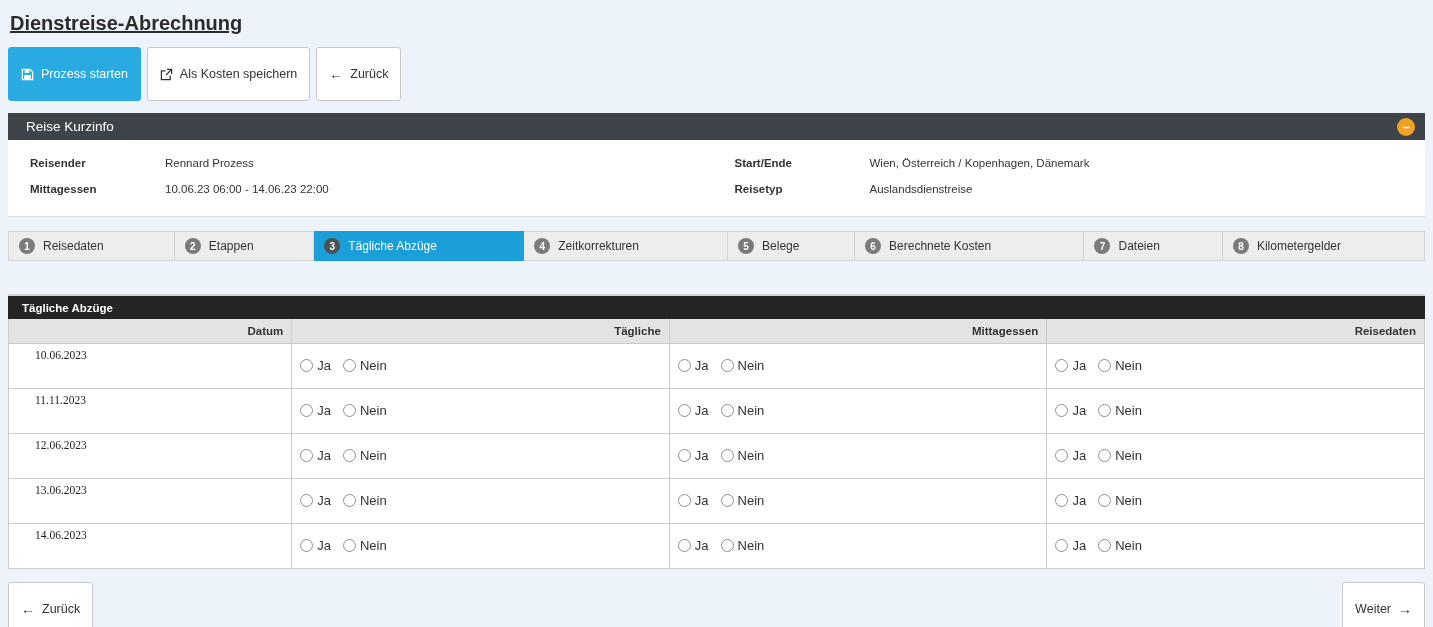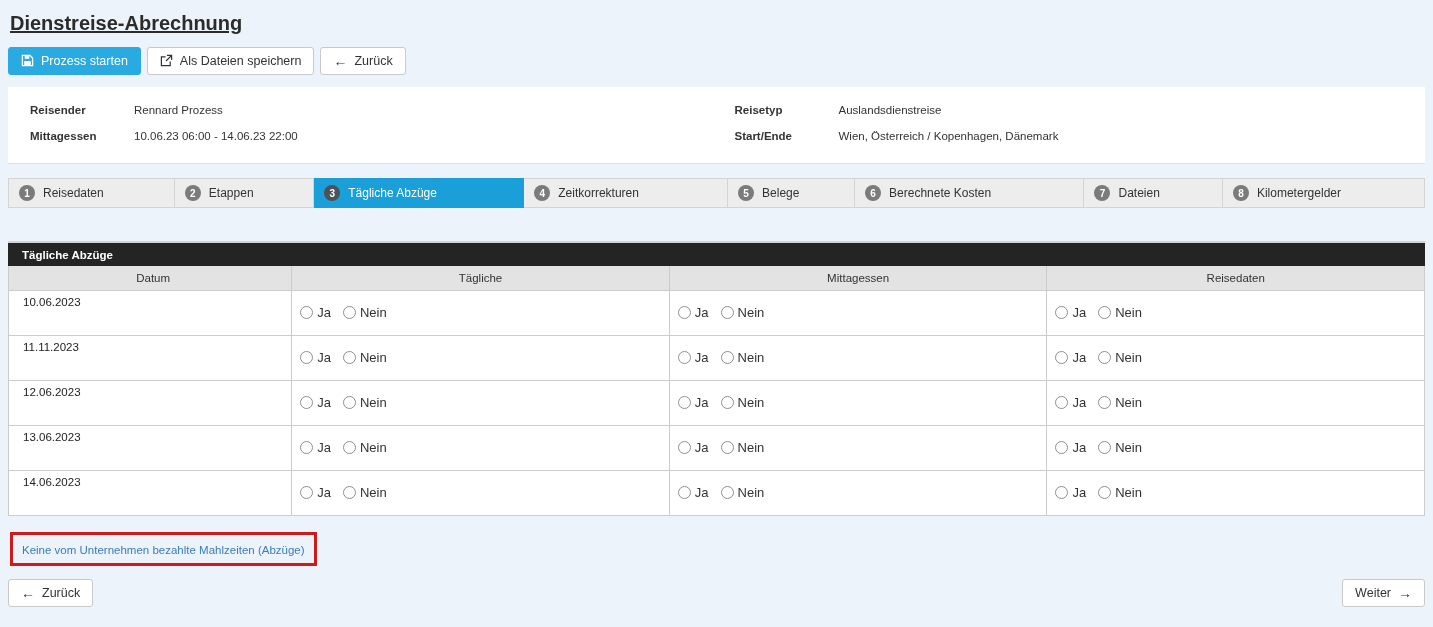--- a/index.html
+++ b/index.html
@@ -4,60 +4,60 @@
 <style>
   * { margin: 0; padding: 0; box-sizing: border-box; }
   html, body { background: #edf3fa; font-family: "Liberation Sans", sans-serif; color: #333; }
   body { width: 1433px; min-height: 627px; }
   .wrap { padding: 8px 8px 20px 8px; }
 
   h1.page-title { font-size: 20px; font-weight: bold; color: #2b2b2b; margin: 4px 2px 12px 2px; letter-spacing: 0; text-decoration: underline; }
 
   
   .toolbar { display: flex; gap: 6px; margin-bottom: 12px; }
-  .btn { display: inline-flex; align-items: flex-start; gap: 7px; font-size: 12.5px; padding: 6px 12px;
+  .btn { display: inline-flex; align-items: flex-end; gap: 7px; font-size: 12.5px; padding: 19px 12px;
          border-radius: 3px; border: 1px solid #c9c9c9; background: #fff; color: #333; cursor: pointer; }
   .btn.primary { background: #29abe2; border-color: #29abe2; color: #fff; }
   .btn .arrow { font-size: 14px; line-height: 1; }
   .btn svg { display: block; }
 
   
   .panel-header { background: #3e444a; color: #fff; height: 27px; display: flex; align-items: center;
                   justify-content: space-between; padding: 0 10px 0 18px; font-size: 13.5px; }
   .collapse-btn { width: 18px; height: 18px; border-radius: 50%; background: #f2a127; border: none; color: #fff;
                   font-size: 13px; line-height: 16px; text-align: center; cursor: pointer; font-weight: bold; }
   .panel-body { background: #fff; border-bottom: 1px solid #d9e2ec; padding: 10px 0 14px 0;
                 display: grid; grid-template-columns: 1fr 1fr; }
   .field-row { display: flex; align-items: baseline; padding: 7px 0; }
-  .field-label { width: 104px; margin-left: 22px; font-size: 11.5px; font-weight: bold; color: #333; flex: 0 0 auto; }
+  .field-label { width: 135px; margin-left: 22px; font-size: 11.5px; font-weight: bold; color: #333; flex: 0 0 auto; }
   .field-value { font-size: 11.5px; color: #333; }
   .col-right .field-label { margin-left: 18px; }
 
   
   .tabs { display: flex; margin-top: 14px; }
   .tab { height: 30px; display: flex; align-items: center; gap: 8px; padding: 0 10px; background: #ededed;
          border: 1px solid #d4d4d4; border-left-width: 0; font-size: 12px; color: #333; cursor: pointer; }
   .tab:first-child { border-left-width: 1px; }
   .tab .badge { width: 16px; height: 16px; border-radius: 50%; background: #7b7b7b; color: #fff;
                 font-size: 10px; font-weight: bold; display: inline-flex; align-items: center; justify-content: center; flex: 0 0 auto; }
   .tab.active { background: #1a9fd9; border-color: #1a9fd9; color: #fff; }
   .tab.active .badge { background: #4d5257; }
 
   
   .grid-wrap { margin-top: 33px; border-top: 2px solid #d4d4d4; }
   .grid-title { background: #242424; color: #fff; font-size: 11.5px; font-weight: bold; height: 23px;
                 display: flex; align-items: center; padding-left: 14px; }
   table.grid { width: 100%; border-collapse: collapse; table-layout: fixed; background: #fff; }
   table.grid col.c-datum { width: 20%; }
   table.grid col.c-meal  { width: 26.66%; }
-  table.grid th { background: #e3e3e3; font-size: 11.5px; font-weight: normal; color: #333; text-align: center;
+  table.grid th { background: #e3e3e3; font-size: 11.5px; font-weight: bold; color: #333; text-align: right;
                   height: 24px; padding: 0 8px; border: 1px solid #ccc; border-top: none; margin-top: 23px; }
   table.grid th:first-child { padding-left: 14px; }
   table.grid td { border: 1px solid #ccc; height: 45px; font-size: 11.5px; background: #fff; }
-  td.date-cell { vertical-align: top; padding: 5px 8px 0 14px; color: #222; }
+  td.date-cell { vertical-align: top; padding: 5px 8px 0 26px; color: #222; font-family: Liberation Serif, serif; }
   td.radio-cell { vertical-align: middle; padding-left: 8px; }
   .radio-group { display: flex; align-items: center; gap: 12px; }
   .radio-opt { display: inline-flex; align-items: center; gap: 4px; cursor: pointer; color: #333; font-size: 13px; }
   .radio-circle { width: 13px; height: 13px; border: 1px solid #8f8f8f; border-radius: 50%; background: #fff; display: inline-block; flex: 0 0 auto; }
 
   
   .link-annotated { margin: 16px 0 0 2px; display: inline-block; border: 3px solid #d01a1a; padding: 5px 9px; }
   .link-annotated a { color: #3a7bbd; font-size: 11.5px; text-decoration: none; }
   .footer-nav { display: flex; justify-content: space-between; margin-top: 13px; }
 </style>
@@ -81,49 +81,55 @@
       <span>Prozess starten</span>
     </button>
     <button class="btn">
       <span>
         <svg width="13" height="13" viewBox="0 0 14 14">
             <path d="M11 8v4.5H1.5V3H6" fill="none" stroke="#333" stroke-width="1.3"></path>
             <path d="M7.5 1.5H12.5V6.5" fill="none" stroke="#333" stroke-width="1.3"></path>
             <path d="M12.5 1.5L6.5 7.5" fill="none" stroke="#333" stroke-width="1.3"></path>
           </svg>
       </span>
-      <span>Als Dateien speichern</span>
+      <span>Als Kosten speichern</span>
     </button>
     <button class="btn">
       <span class="arrow">←</span>
       <span>Zurück</span>
     </button>
   </div>
 
   
   <div>
+    <div class="panel-header">
+      <span>Reise Kurzinfo</span>
+      <button class="collapse-btn">
+        <span>–</span>
+      </button>
+    </div>
     <div class="panel-body">
       <div class="col-left">
         <div class="field-row">
           <span class="field-label">Reisender</span>
           <span class="field-value">Rennard Prozess</span>
         </div>
         <div class="field-row">
           <span class="field-label">Mittagessen</span>
           <span class="field-value">10.06.23 06:00 - 14.06.23 22:00</span>
         </div>
       </div>
       <div class="col-right">
         <div class="field-row">
+          <span class="field-label">Start/Ende</span>
+          <span class="field-value">Wien, Österreich / Kopenhagen, Dänemark</span>
+        </div>
+        <div class="field-row">
           <span class="field-label">Reisetyp</span>
           <span class="field-value">Auslandsdienstreise</span>
-        </div>
-        <div class="field-row">
-          <span class="field-label">Start/Ende</span>
-          <span class="field-value">Wien, Österreich / Kopenhagen, Dänemark</span>
         </div>
       </div>
     </div>
   </div>
 
   
   <div class="tabs">
     <div class="tab" style="flex:164 0 0">
       <span class="badge">1</span>
       <span>Reisedaten</span>
@@ -376,23 +382,20 @@
         </span>
       </td>
     </tr>
   </tbody>
     </table>
   </div>
 
   
 
   
-  <div class="link-annotated">
-    <a href="#">Keine vom Unternehmen bezahlte Mahlzeiten (Abzüge)</a>
-  </div>
 
   
   <div class="footer-nav">
     <button class="btn">
       <span class="arrow">←</span>
       <span>Zurück</span>
     </button>
     <button class="btn">
       <span>Weiter</span>
       <span class="arrow">→</span>

